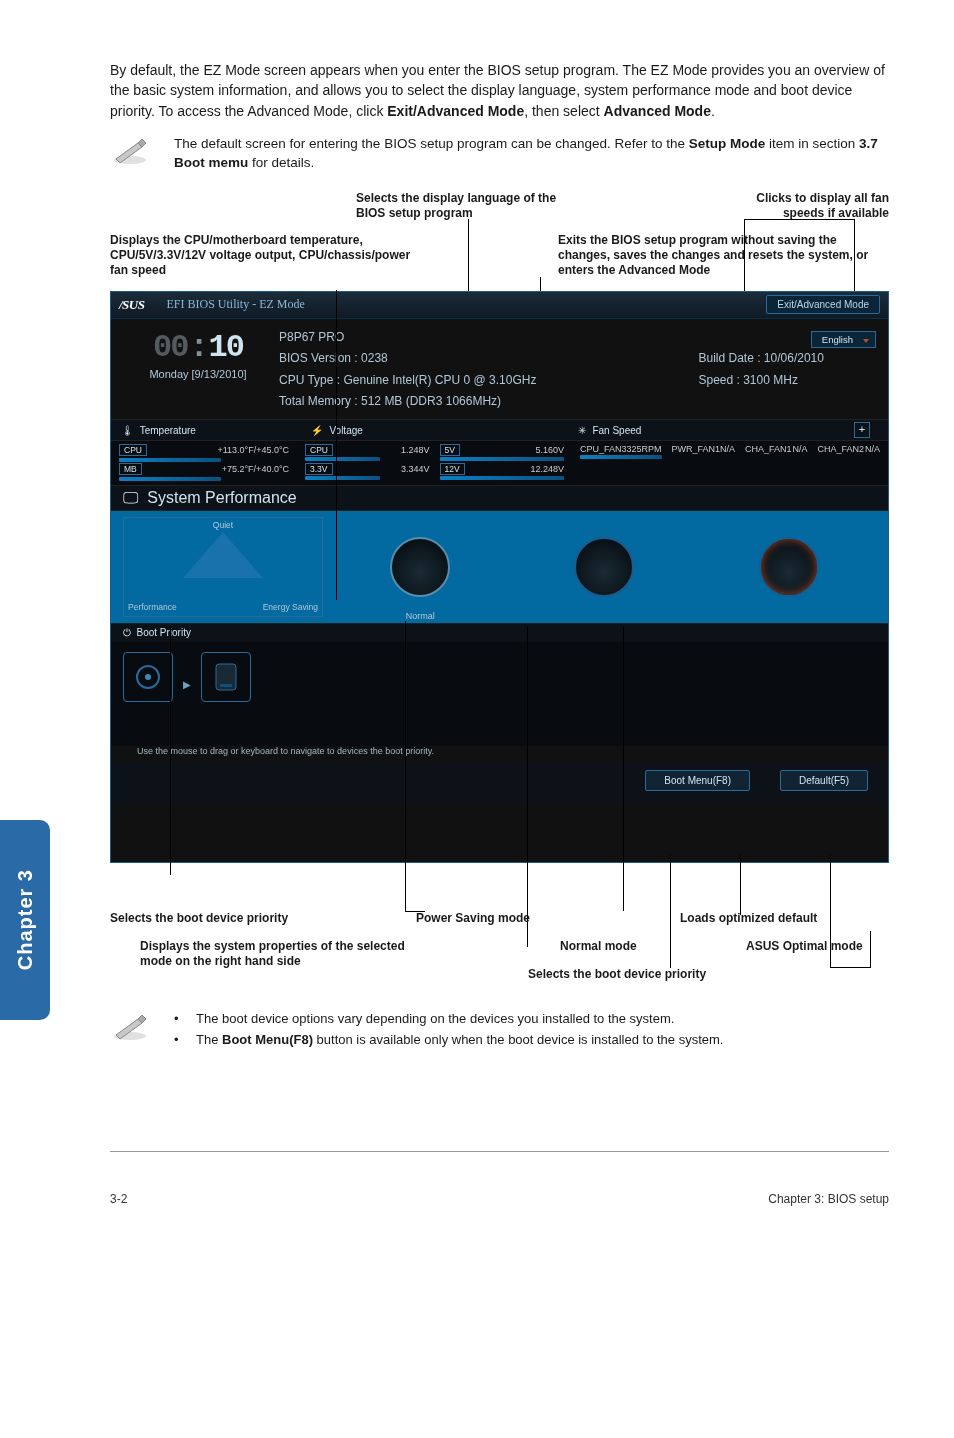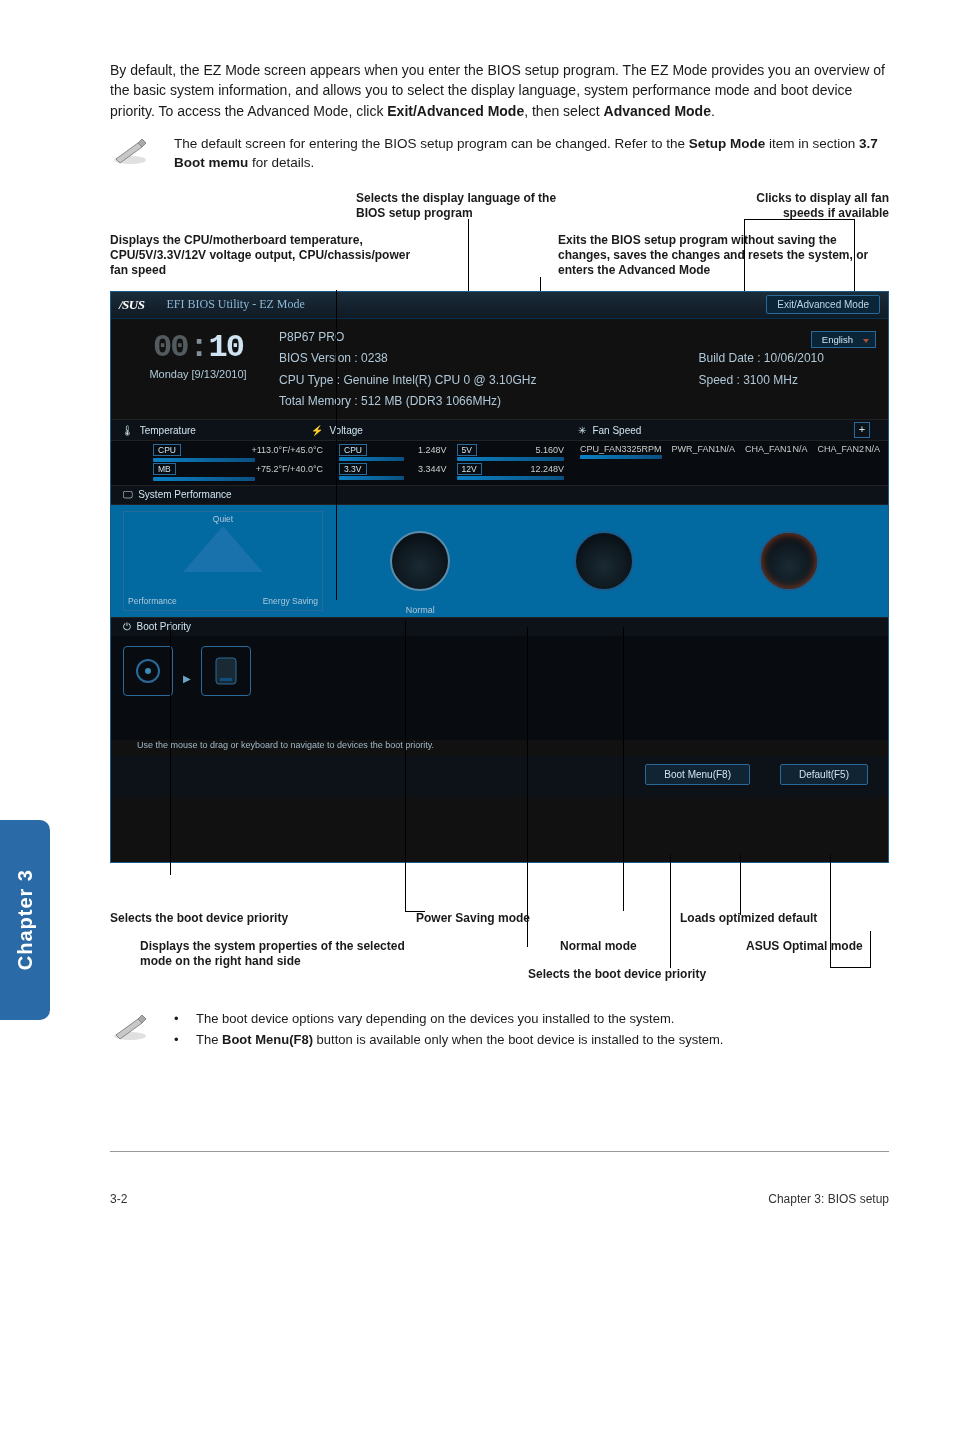--- a/index.html
+++ b/index.html
@@ -173,21 +173,20 @@
   height: 14px;
   font-size: 11px;
   line-height: 12px;
   text-align: center;
   margin-right: 8px;
 }
 .readings {
   display: flex;
   height: 44px;
   background: #080c10;
-  padding-left: 34px;
 }
 .rcol {
   flex: 1;
   padding: 3px 8px;
   font-size: 9px;
   display: flex;
   flex-direction: column;
   justify-content: space-between;
 }
 .rline {
@@ -206,21 +205,21 @@
   background: linear-gradient(90deg,#0b80c4,#0b5080);
   margin: 1px 0;
   border-radius: 1px;
 }
 .rbar.short { width: 60%; }
 .sys-perf-header {
   background: #0c1218;
   border-top: 1px solid #222;
   border-bottom: 1px solid #222;
   padding: 3px 12px;
-  font-size: 10px;
+  font-size: 16px;
   color: #cfe4f0;
 }
 .sys-perf-body {
   display: flex;
   height: 100px;
   background: #0369a1;
   padding: 6px 12px;
   gap: 10px;
 }
 .perf-mode {

